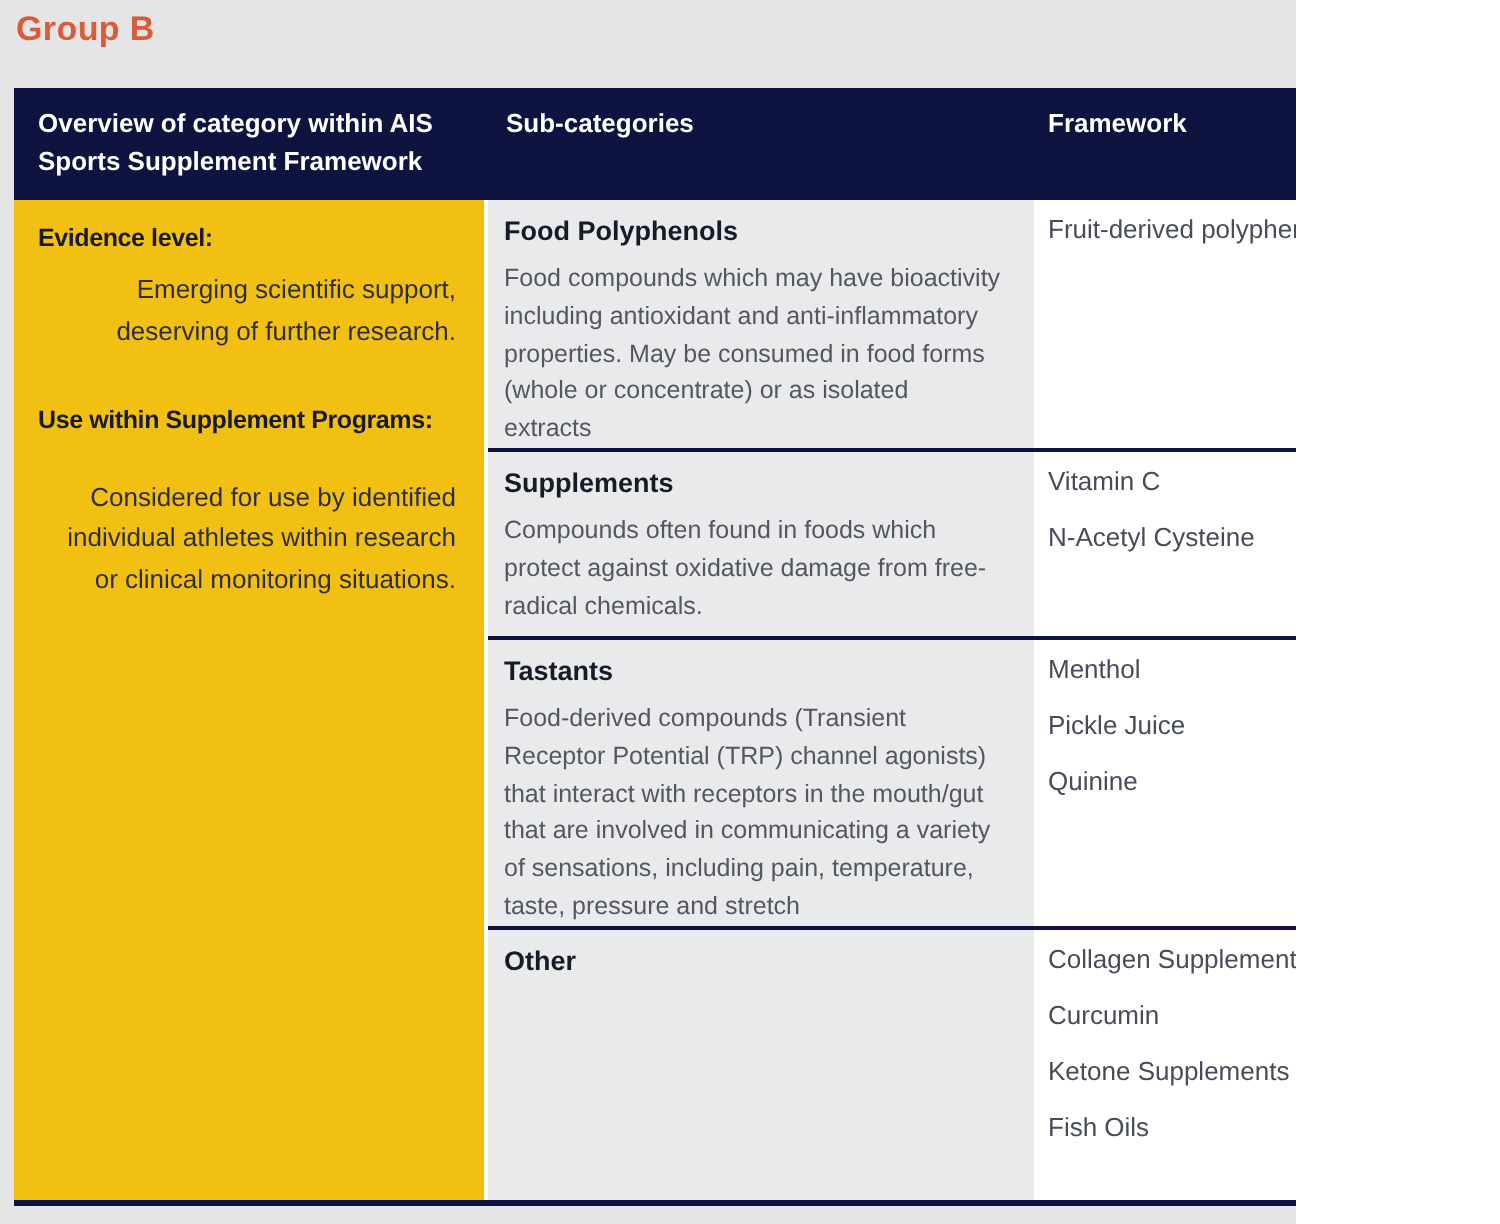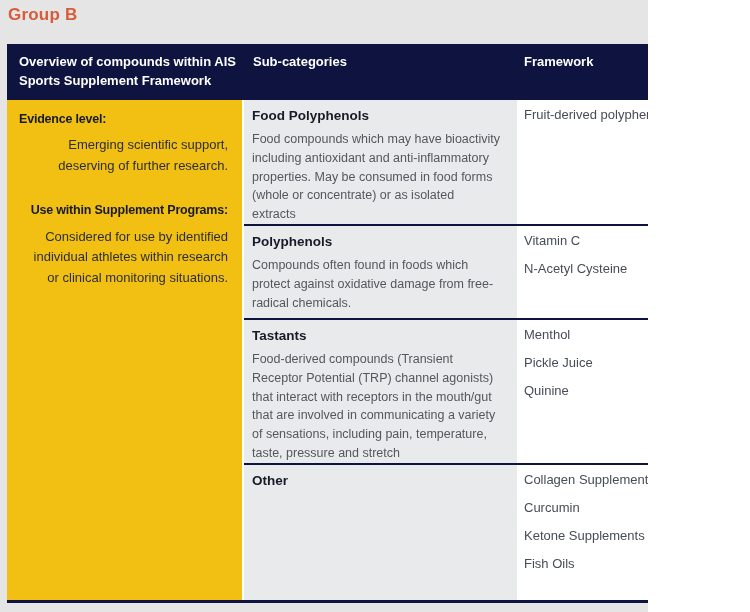--- a/index.html
+++ b/index.html
@@ -60,21 +60,21 @@
     overflow: hidden;
   }
   .ov-heading {
     margin: 0 0 9px 0;
     font-size: 12.5px;
     font-weight: bold;
     letter-spacing: -0.2px;
     white-space: nowrap;
     color: #181A28;
   }
-  .ov-heading.second { margin-top: 26px; margin-bottom: 10px; text-align: right; }
+  .ov-heading.second { margin-top: 26px; margin-bottom: 22px; }
   .ov-text {
     margin: 0;
     font-size: 13px;
     line-height: 1.6;
     color: #2D2E35;
     text-align: right;
   }
   .sub-cell {
     grid-column: 2;
     background: #E9EAEB;
@@ -112,21 +112,21 @@
 </head>
 <body>
 
 <div class="page">
 
   <h1 class="title">Group B</h1>
 
   <div class="table">
 
     <div class="thead">
-      <div class="th first">Overview of compounds within AIS Sports Supplement Framework</div>
+      <div class="th first">Overview of category within AIS Sports Supplement Framework</div>
       <div class="th sub">Sub-categories</div>
       <div class="th ex">Framework</div>
     </div>
 
     <div class="tbody">
 
       <div class="overview">
         <p class="ov-heading">Evidence level:</p>
         <p class="ov-text">Emerging scientific support, deserving of further research.</p>
         <p class="ov-heading second">Use within Supplement Programs:</p>
@@ -135,21 +135,21 @@
 
       <div class="sub-cell">
         <p class="sub-title">Food Polyphenols</p>
         <p class="sub-desc">Food compounds which may have bioactivity including antioxidant and anti-inflammatory properties. May be consumed in food forms (whole or concentrate) or as isolated extracts</p>
       </div>
       <div class="ex-cell">
         <p class="ex-item">Fruit-derived polyphenols</p>
       </div>
 
       <div class="sub-cell bt">
-        <p class="sub-title">Polyphenols</p>
+        <p class="sub-title">Supplements</p>
         <p class="sub-desc">Compounds often found in foods which protect against oxidative damage from free-radical chemicals.</p>
       </div>
       <div class="ex-cell bt">
         <p class="ex-item">Vitamin C</p>
         <p class="ex-item">N-Acetyl Cysteine</p>
       </div>
 
       <div class="sub-cell bt">
         <p class="sub-title">Tastants</p>
         <p class="sub-desc">Food-derived compounds (Transient Receptor Potential (TRP) channel agonists) that interact with receptors in the mouth/gut that are involved in communicating a variety of sensations, including pain, temperature, taste, pressure and stretch</p>

